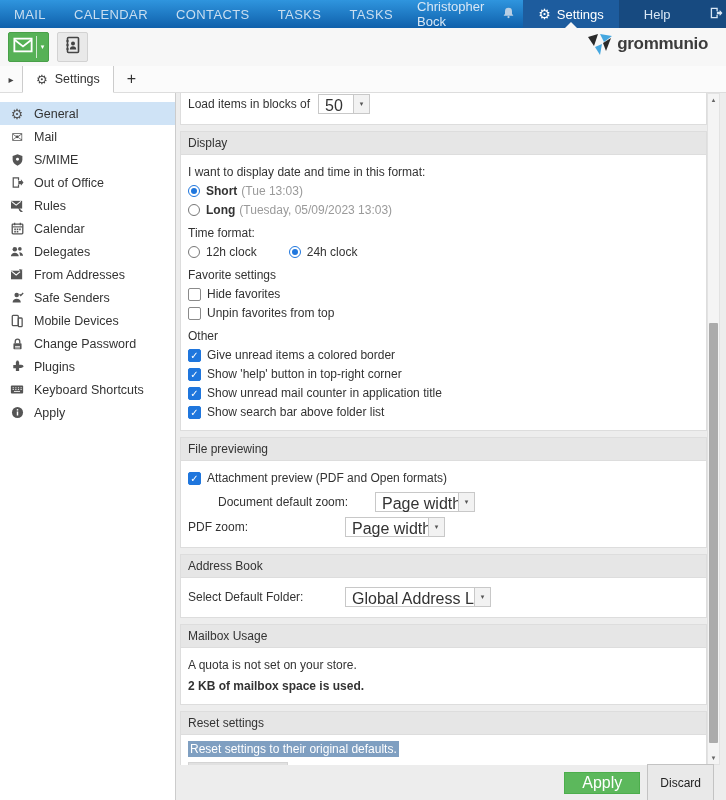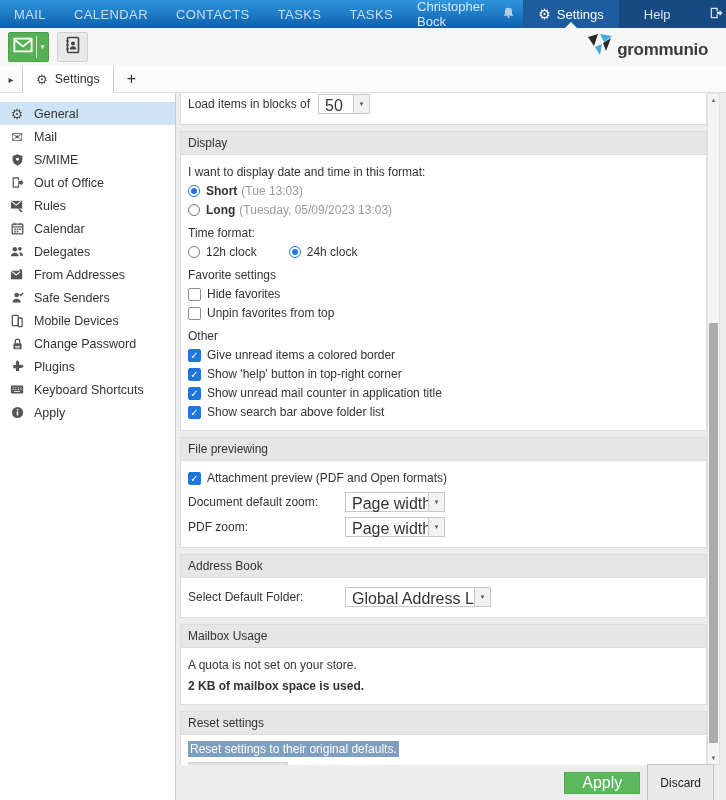--- a/index.html
+++ b/index.html
@@ -19,21 +19,21 @@
   .dark-strip { display:flex; align-items:stretch; background:#174a80; padding-right:4px; }
   .dark-strip .strip-item { display:flex; align-items:center; gap:6px; padding:0 13px; color:#d8e7f5; cursor:pointer;margin-left:12px; }
 
   
   .toolbar { height:38px; background:#f7f7f7; display:flex; align-items:center; padding:0 8px; }
   .mail-split { display:flex; align-items:stretch; height:30px; background:#56b156; border:1px solid #49a049; border-radius:2px; overflow:hidden; cursor:pointer; }
   .mail-split .mail-main { width:27px; display:flex; align-items:center; justify-content:center; }
   .mail-split .divider { width:1px; background:rgba(255,255,255,.75); margin:3px 0; }
   .mail-split .mail-caret { width:11px; display:flex; align-items:center; justify-content:center; color:#fff; font-size:7px; }
   .contacts-btn { margin-left:8px; width:31px; height:30px; background:#e9e9e9; border:1px solid #d2d2d2; border-radius:2px; display:flex; align-items:center; justify-content:center; cursor:pointer; }
-  .logo { margin-left:auto; margin-right:10px; display:flex; align-items:flex-end; gap:4px; }
+  .logo { margin-left:auto; margin-right:10px; display:flex; align-items:flex-start; gap:4px; }
   .logo-text { font-size:17px; font-weight:bold; color:#3c3c3c; letter-spacing:-0.3px; }
 
   
   .tabbar { height:27px; background:#fbfbfb; border-bottom:1px solid #ddd; display:flex; align-items:stretch; }
   .collapse-arrow { width:22px; display:flex; align-items:center; justify-content:center; color:#444; font-size:10px; cursor:pointer; }
   .tab { display:flex; align-items:center; gap:7px; padding:0 13px; background:#fff; border-left:1px solid #ccc; border-right:1px solid #ccc; margin-bottom:-1px; border-bottom:1px solid #fff; font-size:12.5px; color:#333; cursor:pointer; }
   .tab .gear { font-size:13px; color:#444; }
   .new-tab { display:flex; align-items:center; padding:0 13px; font-size:16px; color:#333; cursor:pointer; }
 
   
@@ -366,21 +366,21 @@
         </div>
       </div>
 
       <div class="panel">
         <div class="panel-h">File previewing</div>
         <div class="panel-b">
           <div class="row">
             <span class="cb checked">✓</span>
             <span>Attachment preview (PDF and Open formats)</span>
           </div>
-          <div class="row" style="margin-top:6px;">
+          <div class="row" style="margin-top:6px;margin-left:30px;">
             <span class="lbl-157">Document default zoom:</span>
             <span class="sel w82">
               <span class="txt">Page width</span>
               <span class="btn">▾</span>
             </span>
           </div>
           <div class="row" style="margin-top:5px;">
             <span class="lbl-157">PDF zoom:</span>
             <span class="sel w82">
               <span class="txt">Page width</span>

